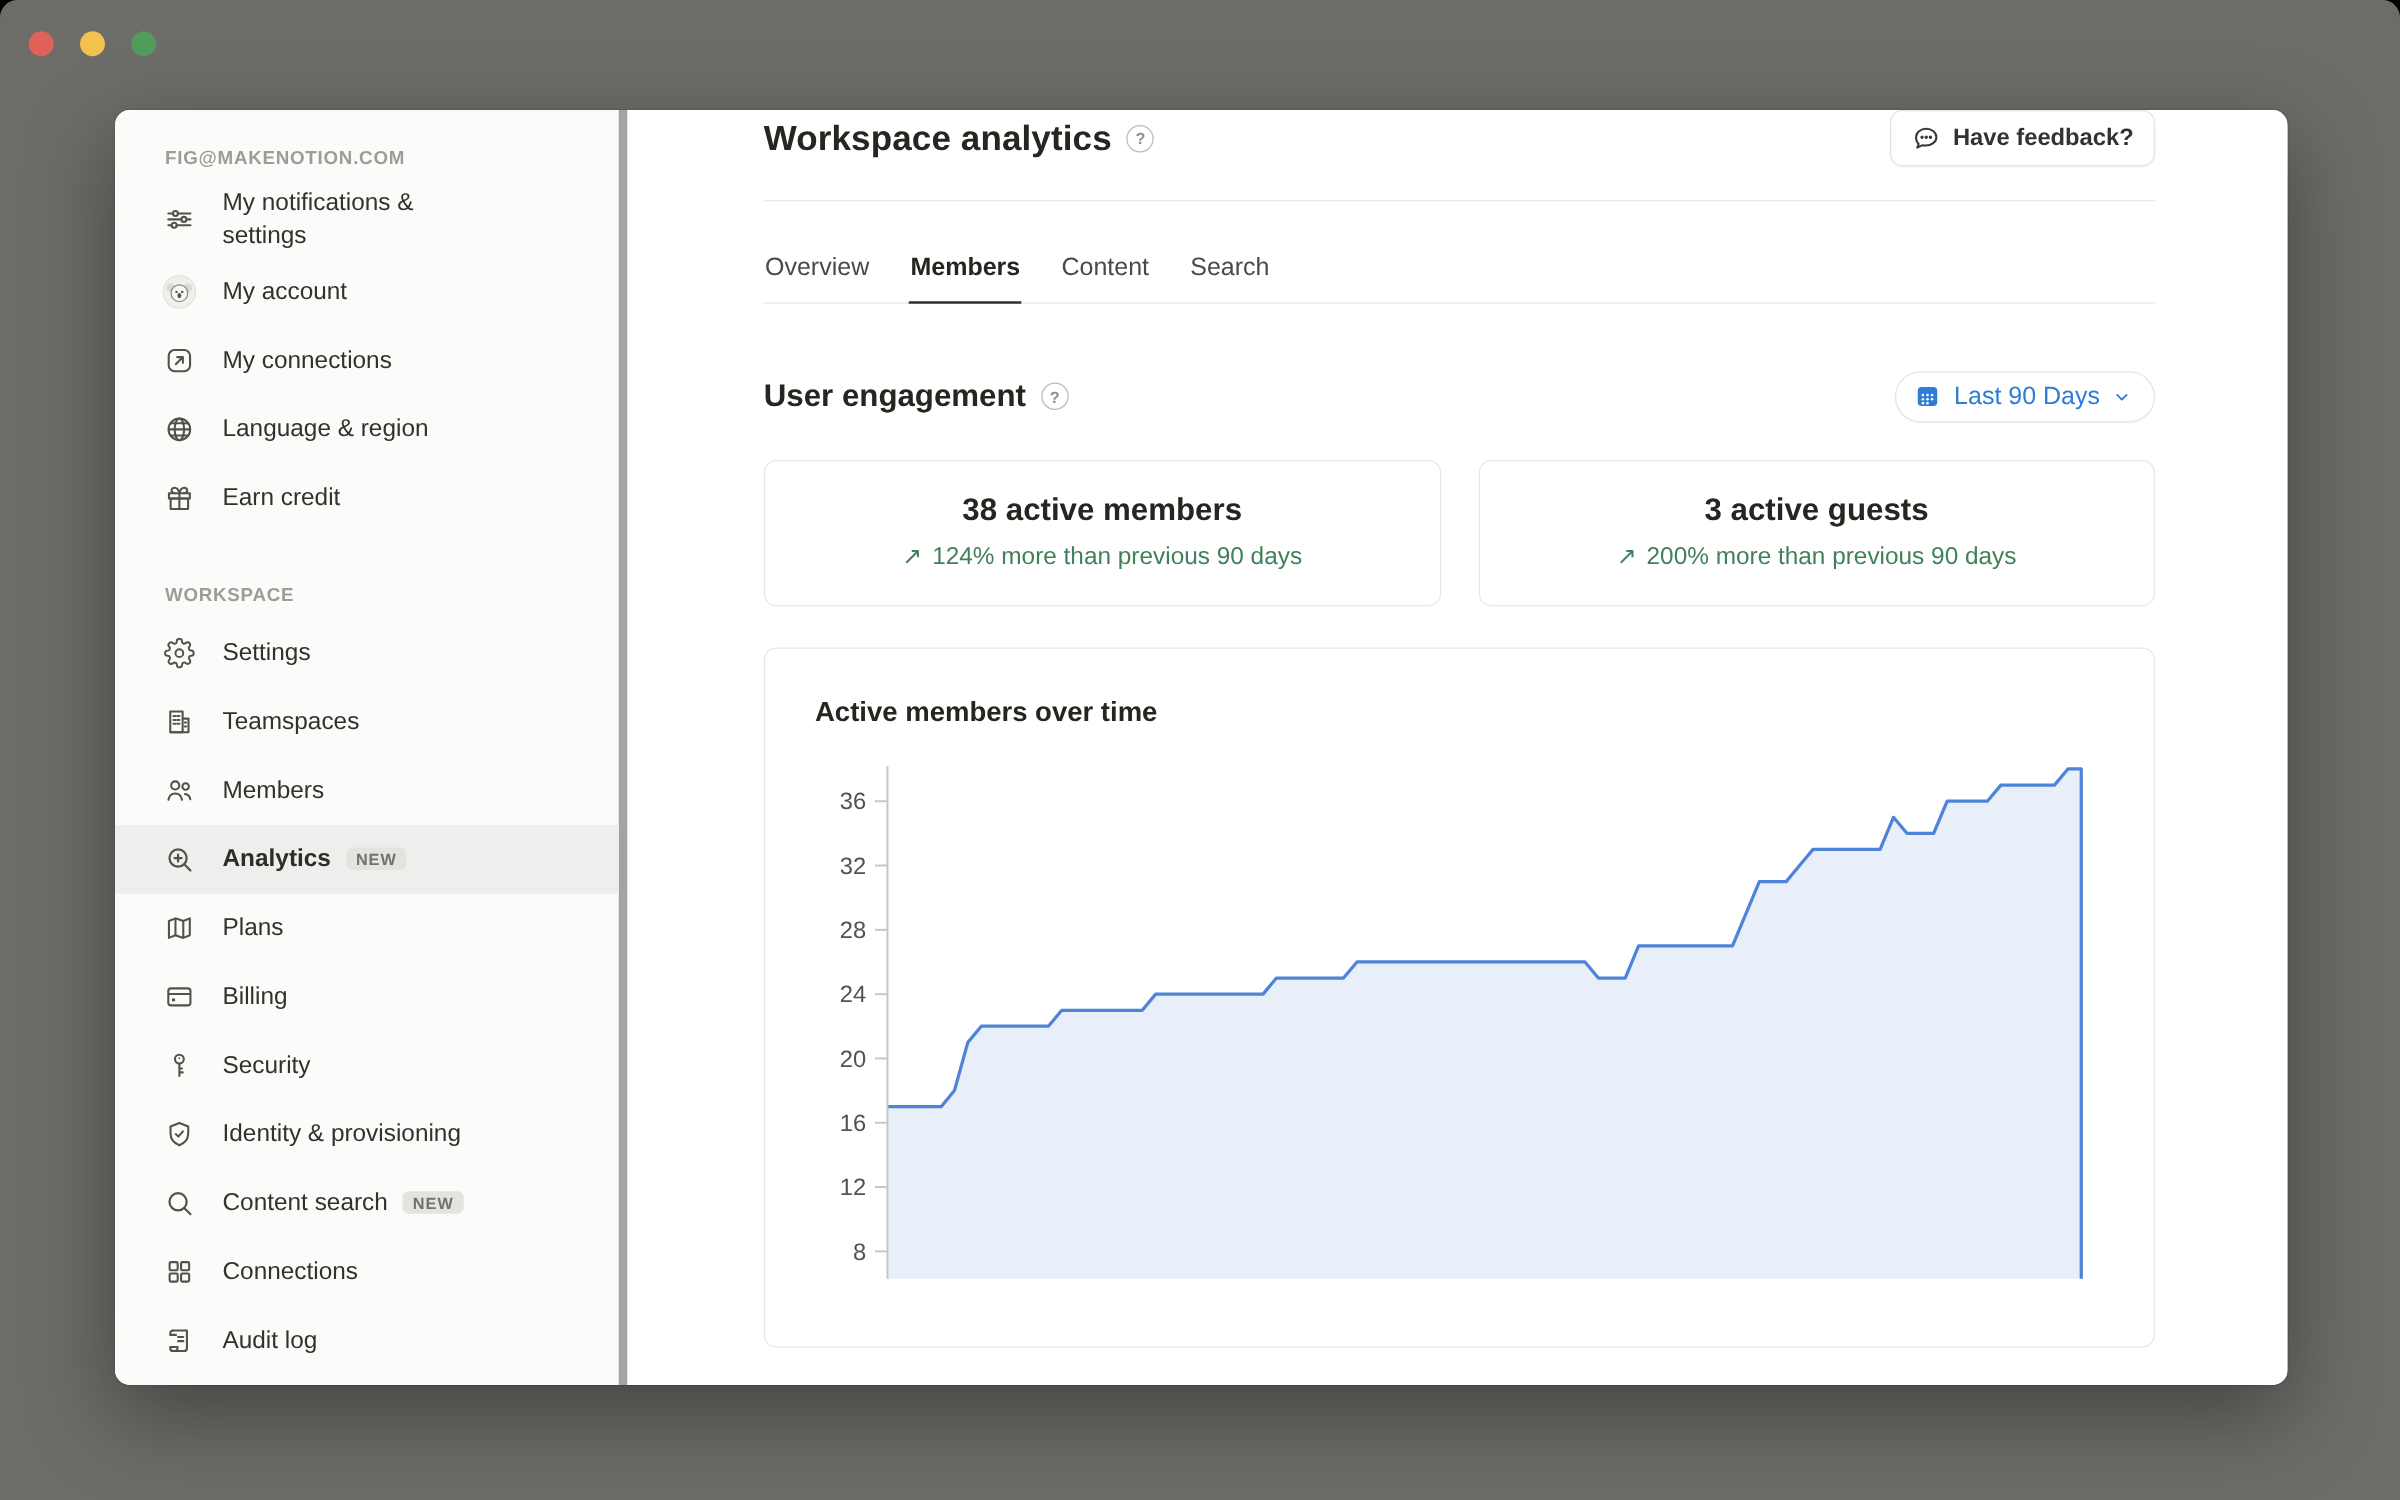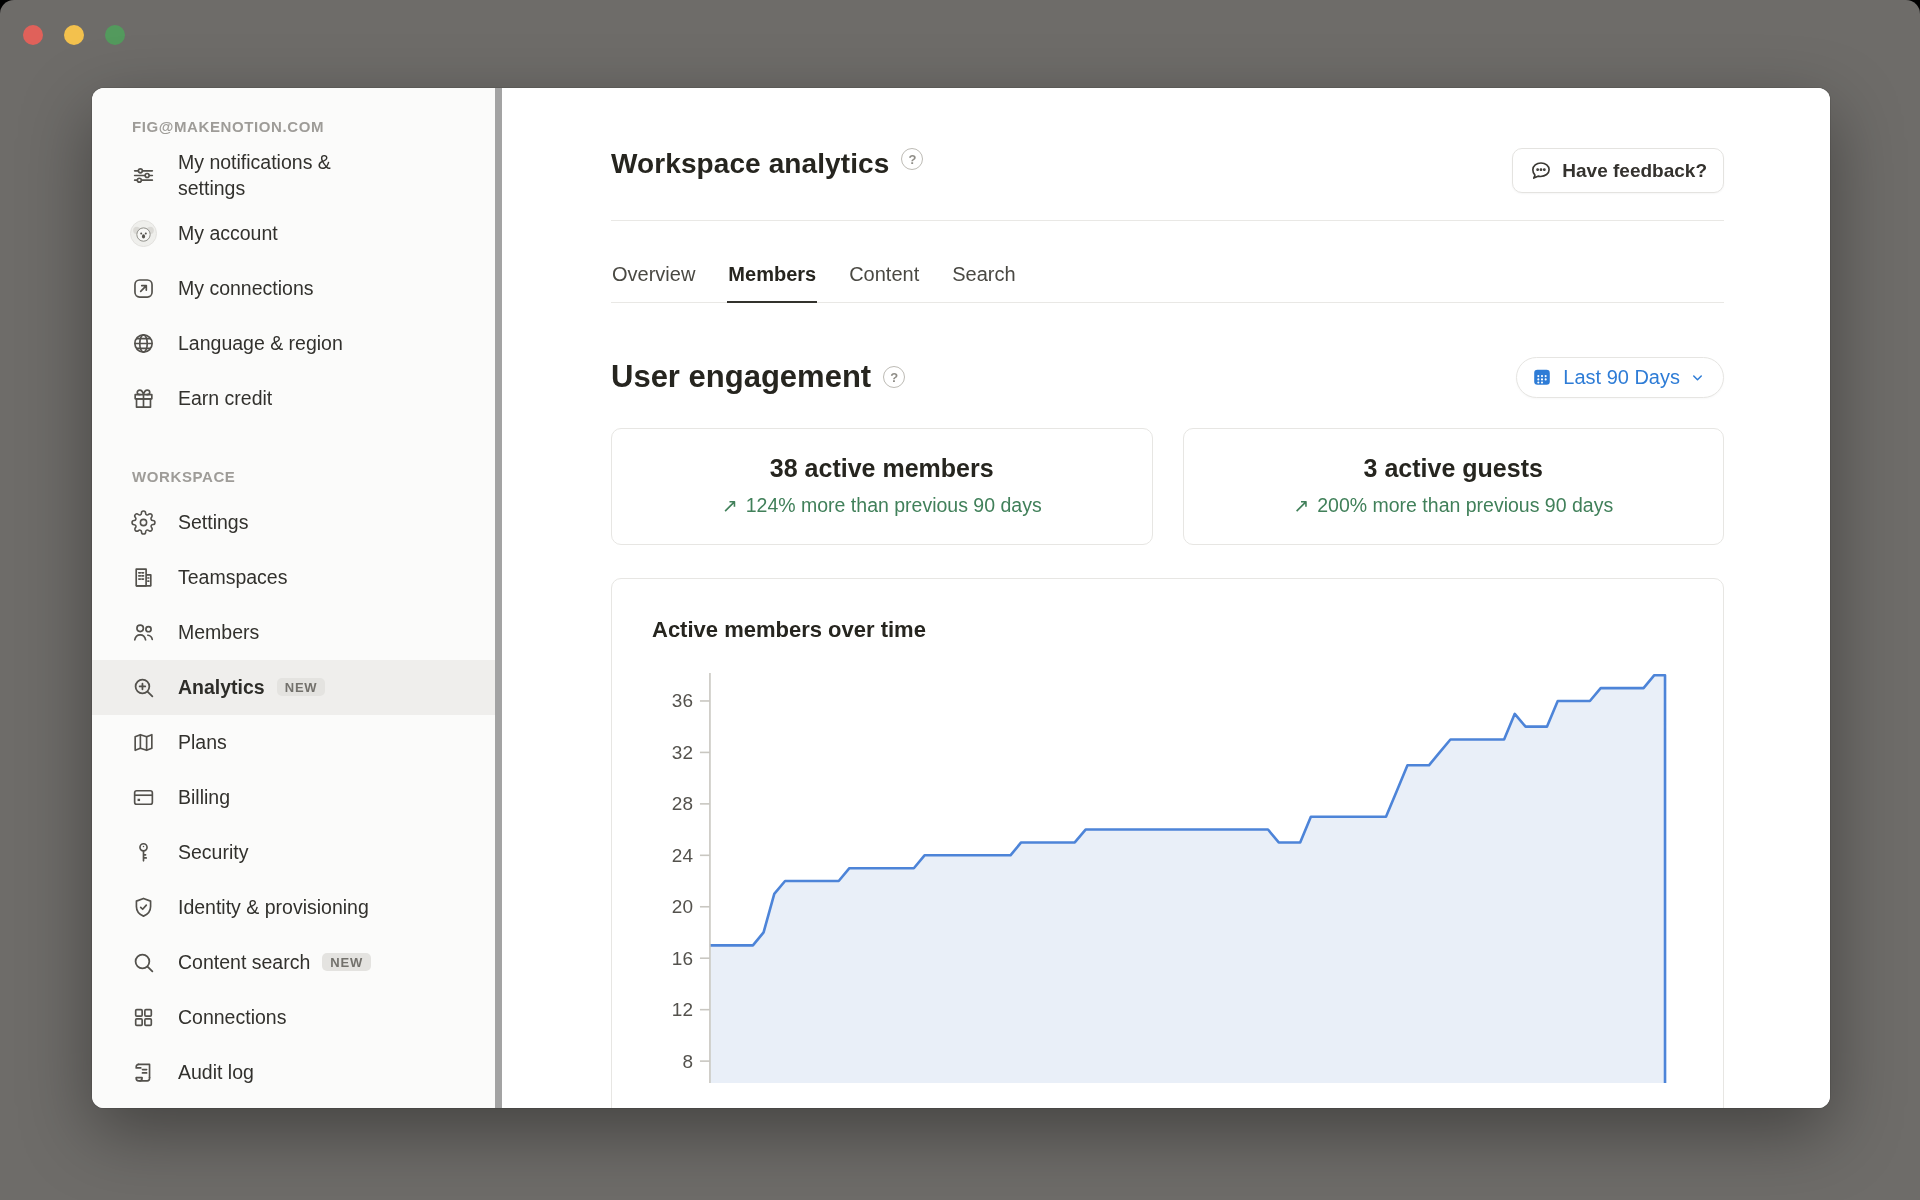--- a/index.html
+++ b/index.html
@@ -30,40 +30,40 @@
   .sb-label { font-size:19.5px; color:#32312D; font-weight:500; line-height:1.35; }
   .sb-row.active { background:#EFEEEC; }
   .sb-row.active .sb-label { font-weight:700; color:#2E2D29; }
   .avatar { width:27px; height:27px; border-radius:50%; background:#EFEFEC;
     border:1px solid #E3E2DF; overflow:hidden; display:flex; align-items:center; justify-content:center; }
   .badge { margin-left:12px; background:#E4E3E0; color:#73716C; font-size:13px; font-weight:600;
     letter-spacing:.8px; border-radius:5px; padding:3px 8px 2px; line-height:1; }
 
   
   .main { flex:1; padding:0 106px 0 109px; background:#fff; overflow:hidden; }
-  .main-header { margin-top:60px; display:flex; }
+  .main-header { display:flex; align-items:center; }
   .page-title { font-size:28px; font-weight:700; color:#26251F; letter-spacing:.1px; }
   .help { width:22px; height:22px; border-radius:50%; border:1.6px solid #BDBBB5; color:#8F8D87;
     font-size:13px; font-weight:700; display:inline-flex; align-items:center; justify-content:center;
     margin-left:12px; cursor:pointer; }
   .spacer { flex:1; }
   .feedback-btn { display:flex; align-items:center; gap:10px; border:1px solid #E4E3E0;
     border-radius:10px; padding:10px 16px; font-size:19px; font-weight:600; color:#34322E;
     background:#fff; cursor:pointer; box-shadow:0 1px 2px rgba(15,15,15,.04); }
   .feedback-btn svg { width:23px; height:23px; color:#3A3833; }
 
   .divider { height:1px; background:#E9E8E5; margin-top:27px; }
 
   .tabs { display:flex; gap:31px; margin-top:42px; border-bottom:1px solid #E9E8E5; }
   .tab { font-size:20px; color:#4A4943; padding:0 1px 15px; cursor:pointer;
     border-bottom:2.5px solid transparent; margin-bottom:-1.5px; }
   .tab.active { color:#26251F; font-weight:700; border-bottom-color:#33322D; }
 
   .section-row { margin-top:54px; display:flex; align-items:center; }
-  .section-title { font-size:31px; font-weight:700; color:#26251F; }
+  .section-title { font-size:25px; font-weight:700; color:#26251F; }
   .date-pill { display:flex; align-items:center; gap:10px; border:1px solid #E6E5E2;
     border-radius:999px; padding:8px 18px 8px 14px; background:#fff; cursor:pointer;
     font-size:20px; color:#2E7CD6; font-weight:500; box-shadow:0 1px 2px rgba(15,15,15,.03);justify-content:center; }
   .date-pill svg.cal { width:22px; height:22px; }
   .date-pill svg.chev { width:15px; height:15px; color:#2E7CD6; }
 
   .stats-row { display:flex; gap:30px; margin-top:30px; }
   .stat-card { flex:1; border:1px solid #E7E6E3; border-radius:10px; padding:25px 20px 27px;
     text-align:center; background:#fff; }
   .stat-value { font-size:25px; font-weight:700; color:#26251F; }

